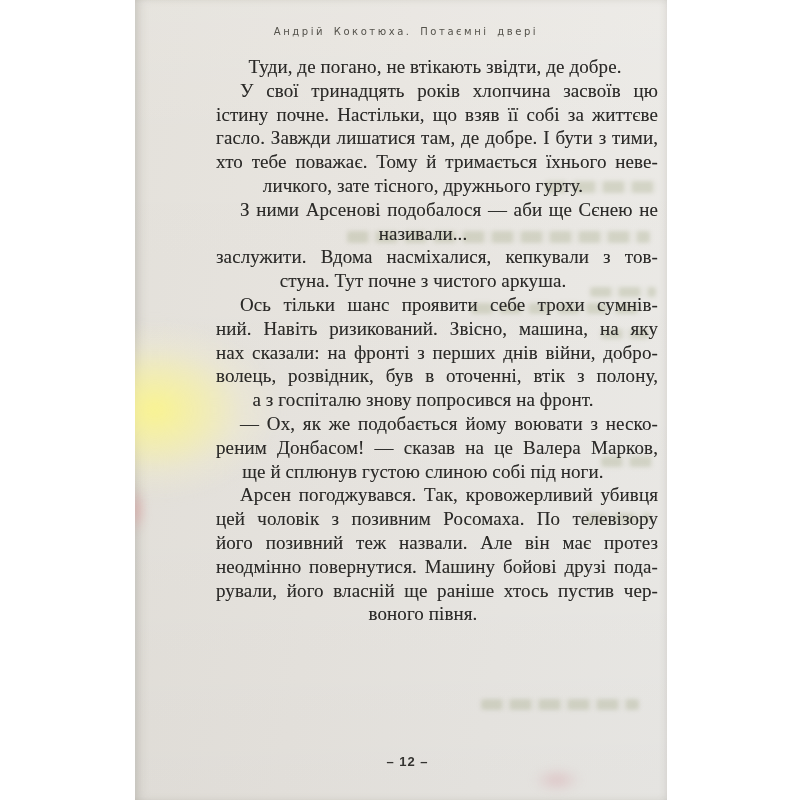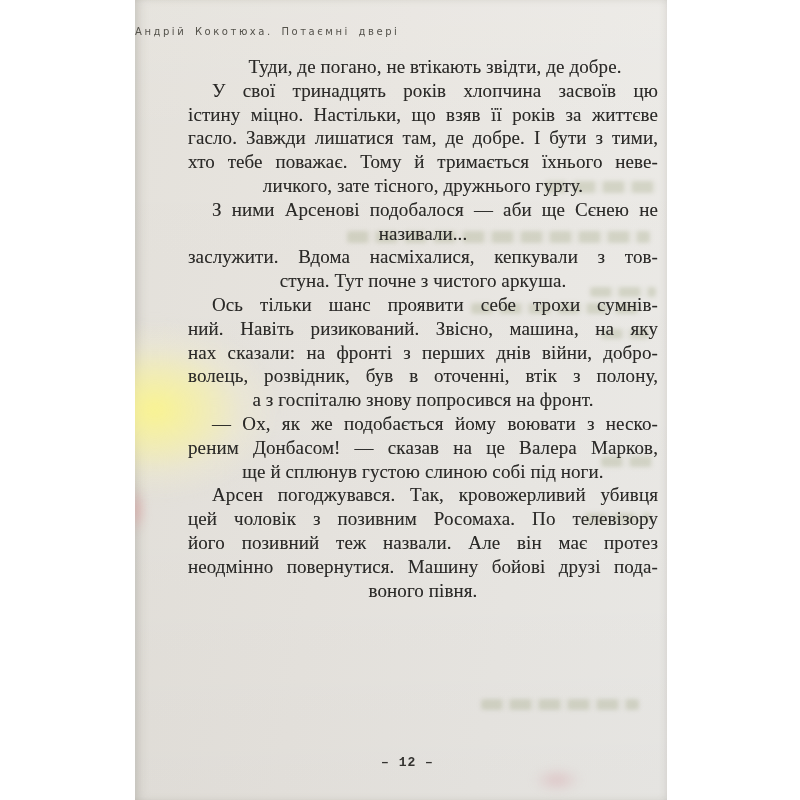--- a/index.html
+++ b/index.html
@@ -41,42 +41,42 @@
     filter:blur(5px);
   }
   .ghost{
     position:absolute;
     background:repeating-linear-gradient(90deg, rgba(148,156,114,.55) 0 21px, rgba(148,156,114,.08) 21px 29px);
     filter:blur(2px);
     opacity:.5;border-radius:3px;
     pointer-events:none;
   }
   .running-header-wrap{
-    position:absolute;left:0;top:21px;width:542px;text-align:left;
+    position:absolute;left:0;top:21px;width:542px;text-align:center;
   }
   .running-header{
     font-family:"DejaVu Sans","Liberation Sans",sans-serif;
     font-size:10px;letter-spacing:2.55px;word-spacing:3px;
     color:var(--header-ink);
   }
   .text-block{
     position:absolute;left:53px;top:55px;width:470px;
     font-size:19px;line-height:23.8px;color:var(--ink);
     letter-spacing:.1px;
     text-shadow:0 0 .6px rgba(43,42,40,.35);
   }
   .line{height:23.8px;white-space:nowrap;}
-  .line.j{white-space:normal;text-align:justify;text-align-last:justify;}
+  .line.j{white-space:normal;text-align:justify;text-align-last:justify;margin-left:28px;}
   .line.l{white-space:normal;text-align:center;}
   .line.indent{text-indent:24px;}
   .pagenum-wrap{
     position:absolute;left:0;top:752px;width:545px;text-align:center;
   }
   .pagenum{
-    font-family:Liberation Mono, monospace;
+    font-family:Liberation Sans, sans-serif;
     font-size:13px;font-weight:700;letter-spacing:1px;
     color:#343330;
   }
 </style>
 </head>
 <body>
 
 <div class="page">
 
   <div class="glow"></div>
@@ -92,39 +92,40 @@
   <div class="ghost" style="left:450px;top:513px;width:66px;height:10px;"></div>
   <div class="ghost" style="left:346px;top:699px;width:158px;height:11px;"></div>
 
   <div class="running-header-wrap">
     <span class="running-header">Андрій Кокотюха. Потаємні двері</span>
   </div>
 
   <div class="text-block" id="text-block">
       <div class="line l indent">Туди, де погано, не втікають звідти, де добре.</div>
       <div class="line j indent">У свої тринадцять років хлопчина засвоїв цю</div>
-      <div class="line j">істину міцно. Настільки, що взяв її років за життєве</div>
+      <div class="line j">істину почне. Настільки, що взяв її собі за життєве</div>
       <div class="line j">гасло. Завжди лишатися там, де добре. І бути з тими,</div>
       <div class="line j">хто тебе поважає. Тому й тримається їхнього неве-</div>
       <div class="line l">личкого, зате тісного, дружнього гурту.</div>
       <div class="line j indent">З ними Арсенові подобалося — аби ще Сєнею не</div>
       <div class="line l">називали...</div>
       <div class="line j">заслужити. Вдома насміхалися, кепкували з тов-</div>
       <div class="line l">стуна. Тут почне з чистого аркуша.</div>
       <div class="line j indent">Ось тільки шанс проявити себе трохи сумнів-</div>
       <div class="line j">ний. Навіть ризикований. Звісно, машина, на яку</div>
       <div class="line j">нах сказали: на фронті з перших днів війни, добро-</div>
       <div class="line j">волець, розвідник, був в оточенні, втік з полону,</div>
       <div class="line l">а з госпіталю знову попросився на фронт.</div>
       <div class="line j indent">— Ох, як же подобається йому воювати з неско-</div>
       <div class="line j">реним Донбасом! — сказав на це Валера Марков,</div>
       <div class="line l">ще й сплюнув густою слиною собі під ноги.</div>
       <div class="line j indent">Арсен погоджувався. Так, кровожерливий убивця</div>
       <div class="line j">цей чоловік з позивним Росомаха. По телевізору</div>
       <div class="line j">його позивний теж назвали. Але він має протез</div>
       <div class="line j">неодмінно повернутися. Машину бойові друзі пода-</div>
+      <div class="line j">рували, його власній ще раніше хтось пустив чер-</div>
       <div class="line l">воного півня.</div>
     </div>
 
   <div class="pagenum-wrap">
     <span class="pagenum">– 12 –</span>
   </div>
 </div>
 
 </body></html>

